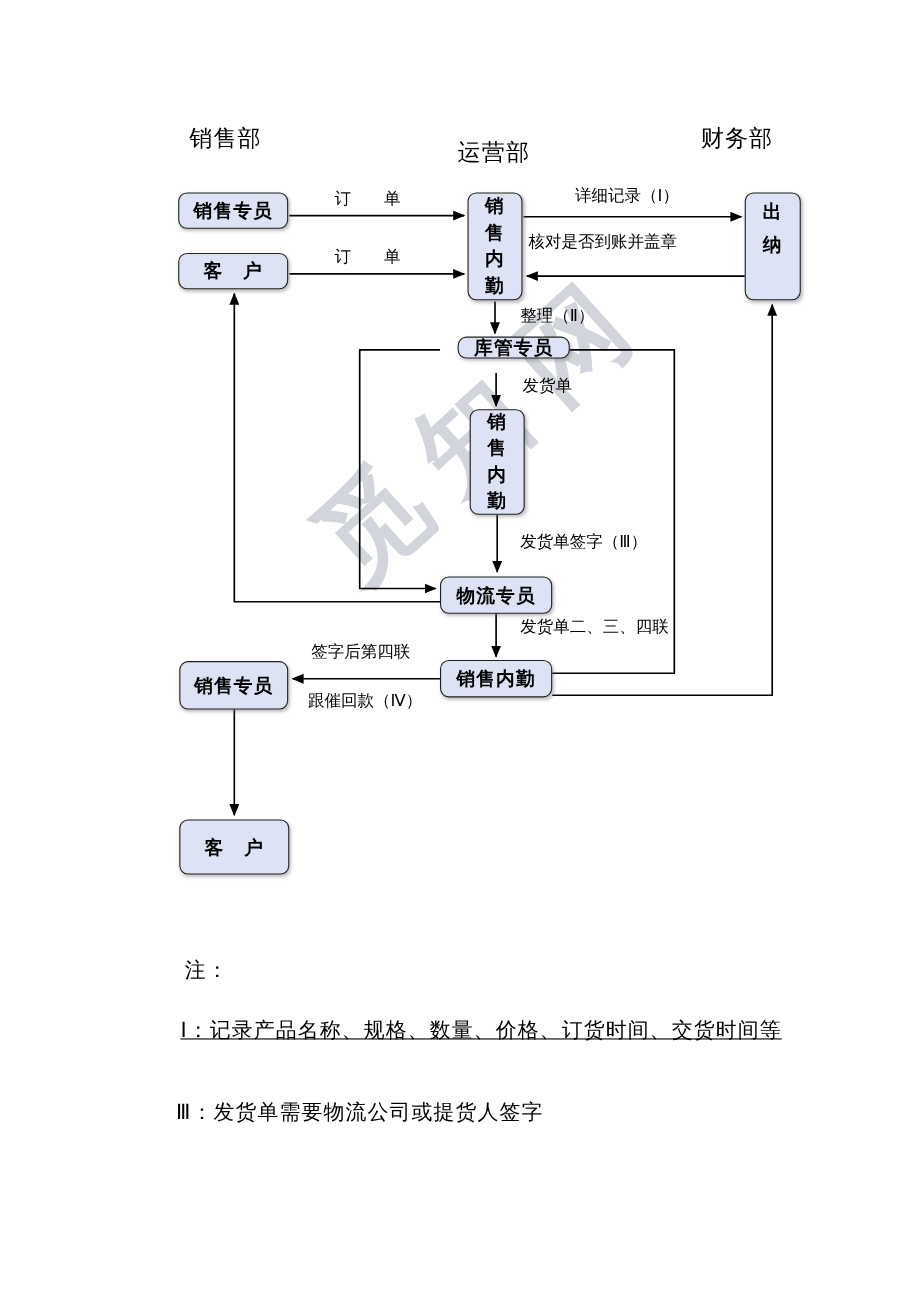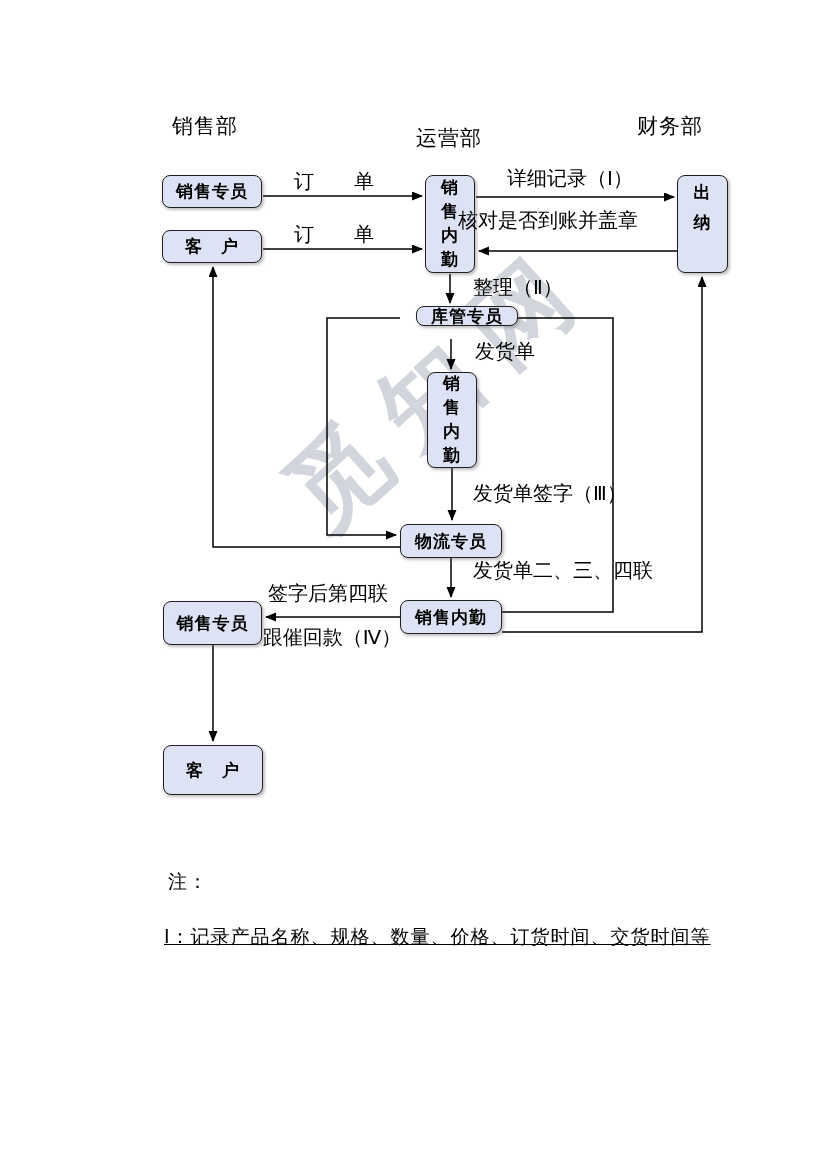--- a/index.html
+++ b/index.html
@@ -18,21 +18,21 @@
   }
   .node{
     position:absolute;z-index:3;background:#dde3f4;border:1.5px solid #202020;border-radius:8px;
     box-shadow:1.5px 2px 3px rgba(100,100,110,.4);
     display:flex;align-items:center;justify-content:center;
     font-size:17px;font-weight:600;letter-spacing:1px;box-sizing:border-box;
   }
   .node.vert{white-space:pre-line;text-align:center;line-height:24px;}
   .node.vert2{white-space:pre-line;text-align:center;line-height:30px;align-items:flex-start;padding-top:2px;}
   .elabel{
-    position:absolute;z-index:3;font-size:20px;white-space:nowrap;
+    position:absolute;z-index:3;font-size:15px;white-space:nowrap;
     transform:translate(-50%,-50%);background:transparent;
   }
   .elabel.leftal{transform:translateY(-50%);}
   .note{position:absolute;z-index:3;font-size:19px;letter-spacing:1px;white-space:nowrap;}
 </style>
 </head>
 <body>
 
 <div class="canvas">
 
@@ -90,14 +90,15 @@
   <div class="elabel" style="left:548px;top:220px;">核对是否到账并盖章</div>
   <div class="elabel leftal" style="left:473px;top:287px;">整理（Ⅱ）</div>
   <div class="elabel leftal" style="left:475px;top:351px;">发货单</div>
   <div class="elabel leftal" style="left:473px;top:493px;">发货单签字（Ⅲ）</div>
   <div class="elabel leftal" style="left:473px;top:570px;">发货单二、三、四联</div>
   <div class="elabel" style="left:328px;top:593px;">签字后第四联</div>
   <div class="elabel" style="left:332px;top:637px;">跟催回款（Ⅳ）</div>
 
   <div class="note" style="left:168px;top:869px;">注：</div>
   <div class="note" style="left:164px;top:924px;text-decoration:underline;">Ⅰ：记录产品名称、规格、数量、价格、订货时间、交货时间等</div>
+  <div class="note" style="left:160px;top:998px;">Ⅲ：发货单需要物流公司或提货人签字</div>
 
 </div>
 
 </body></html>

